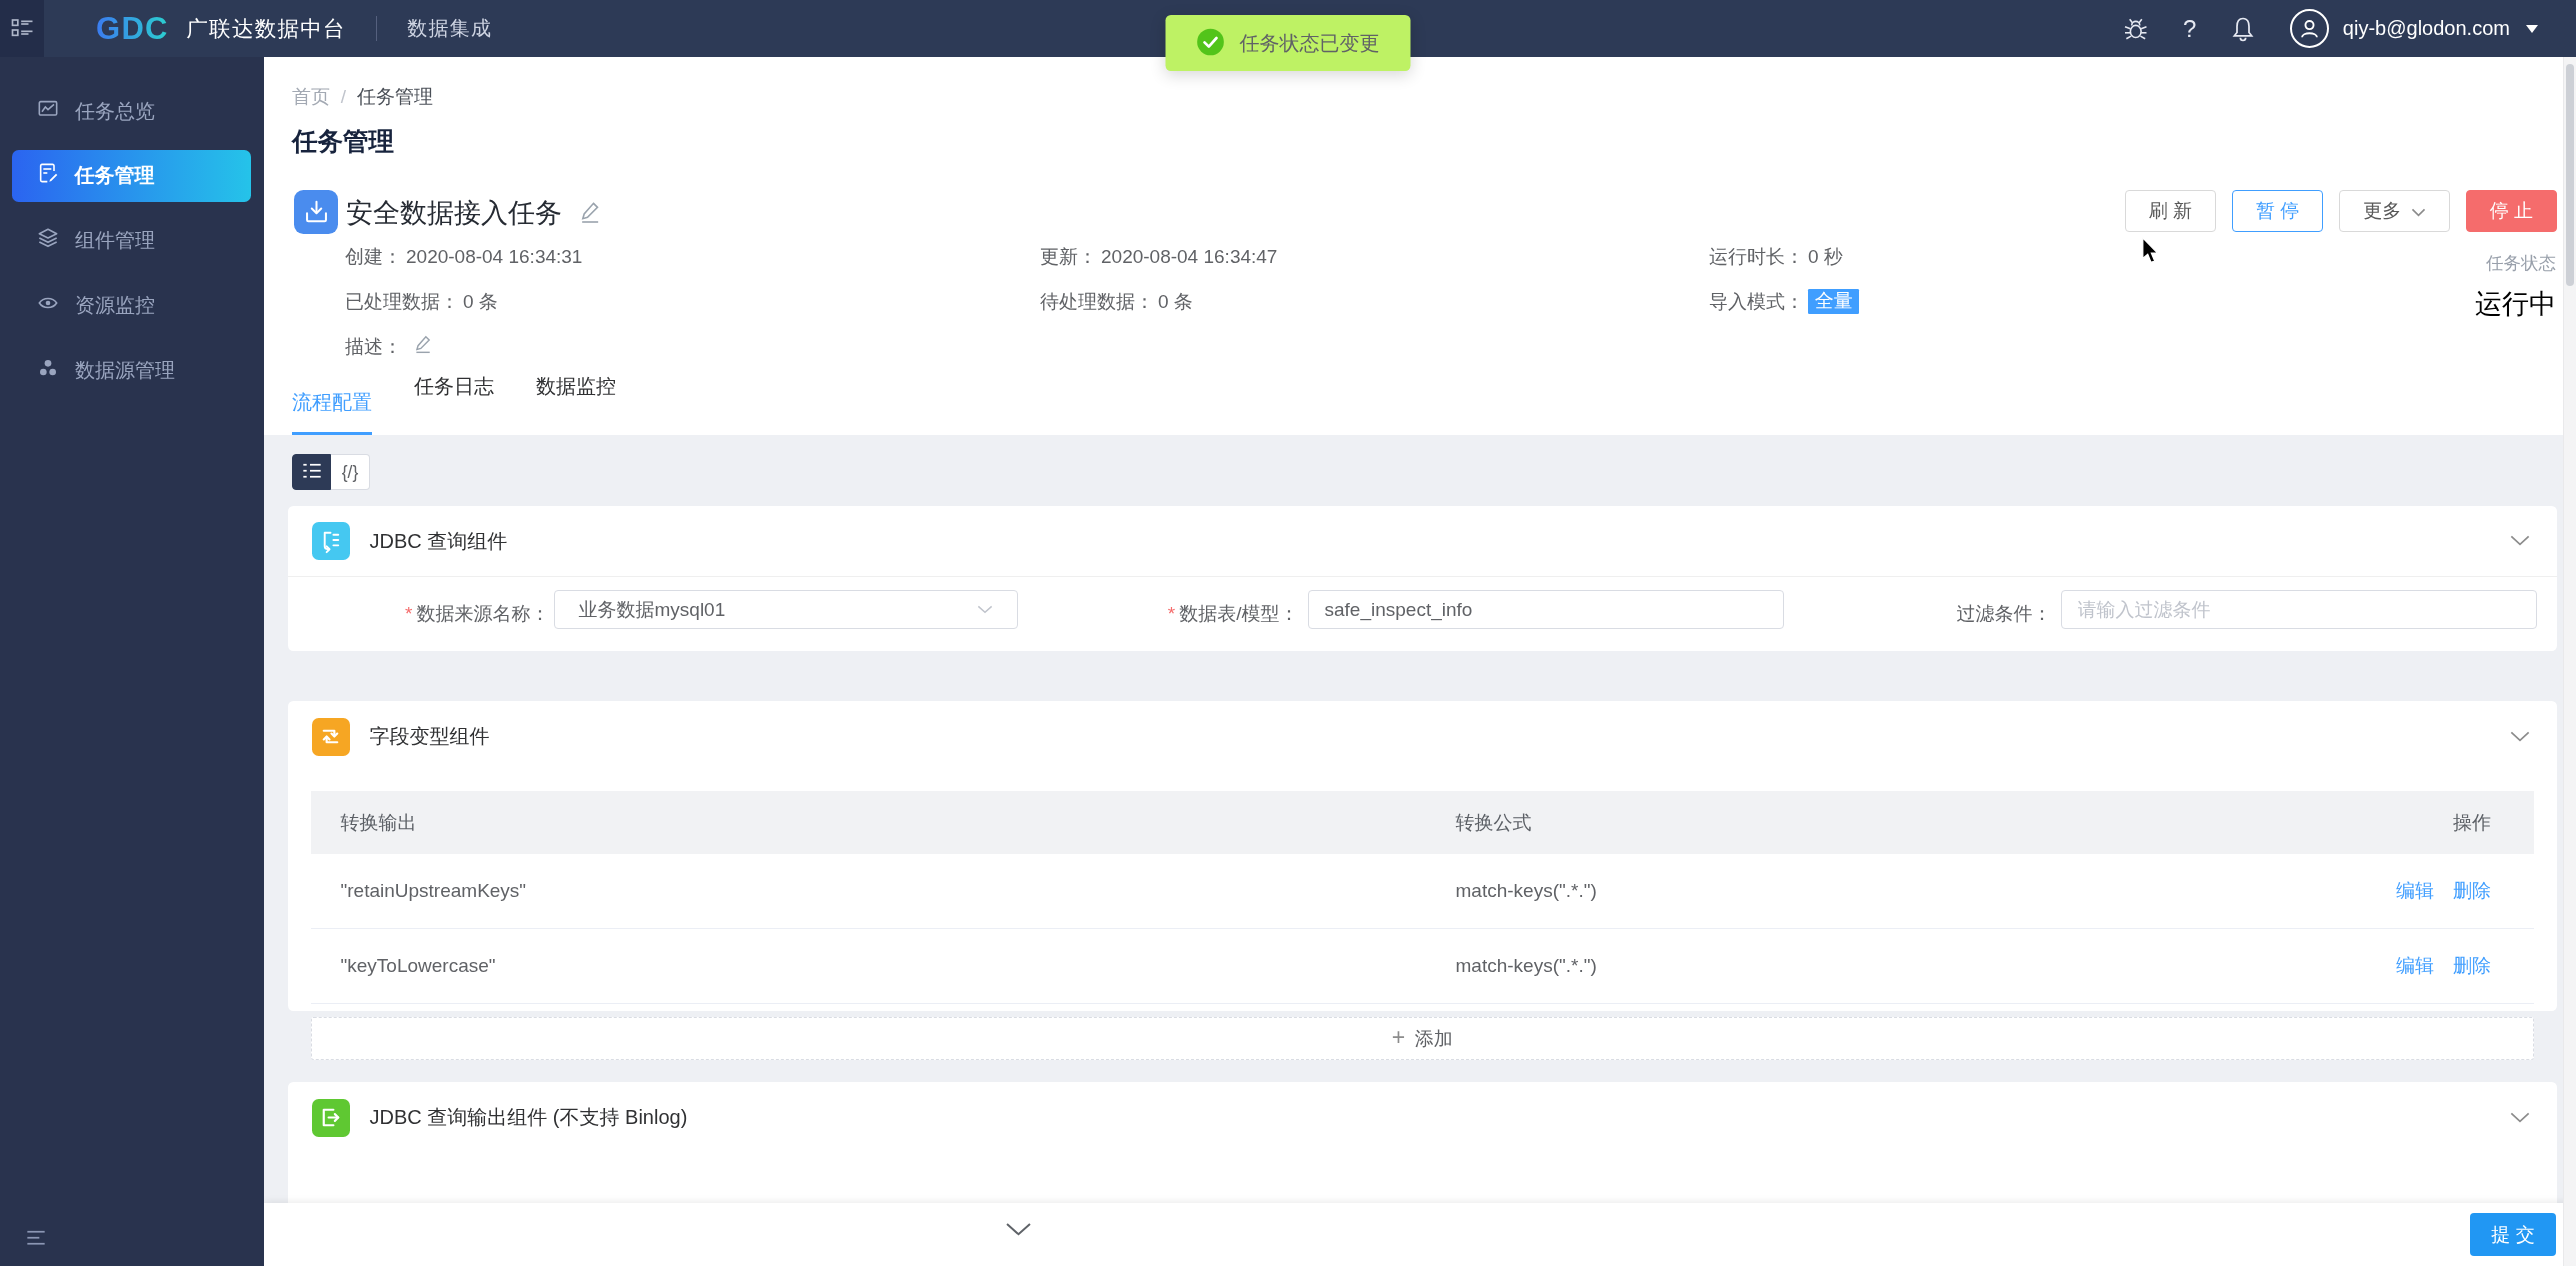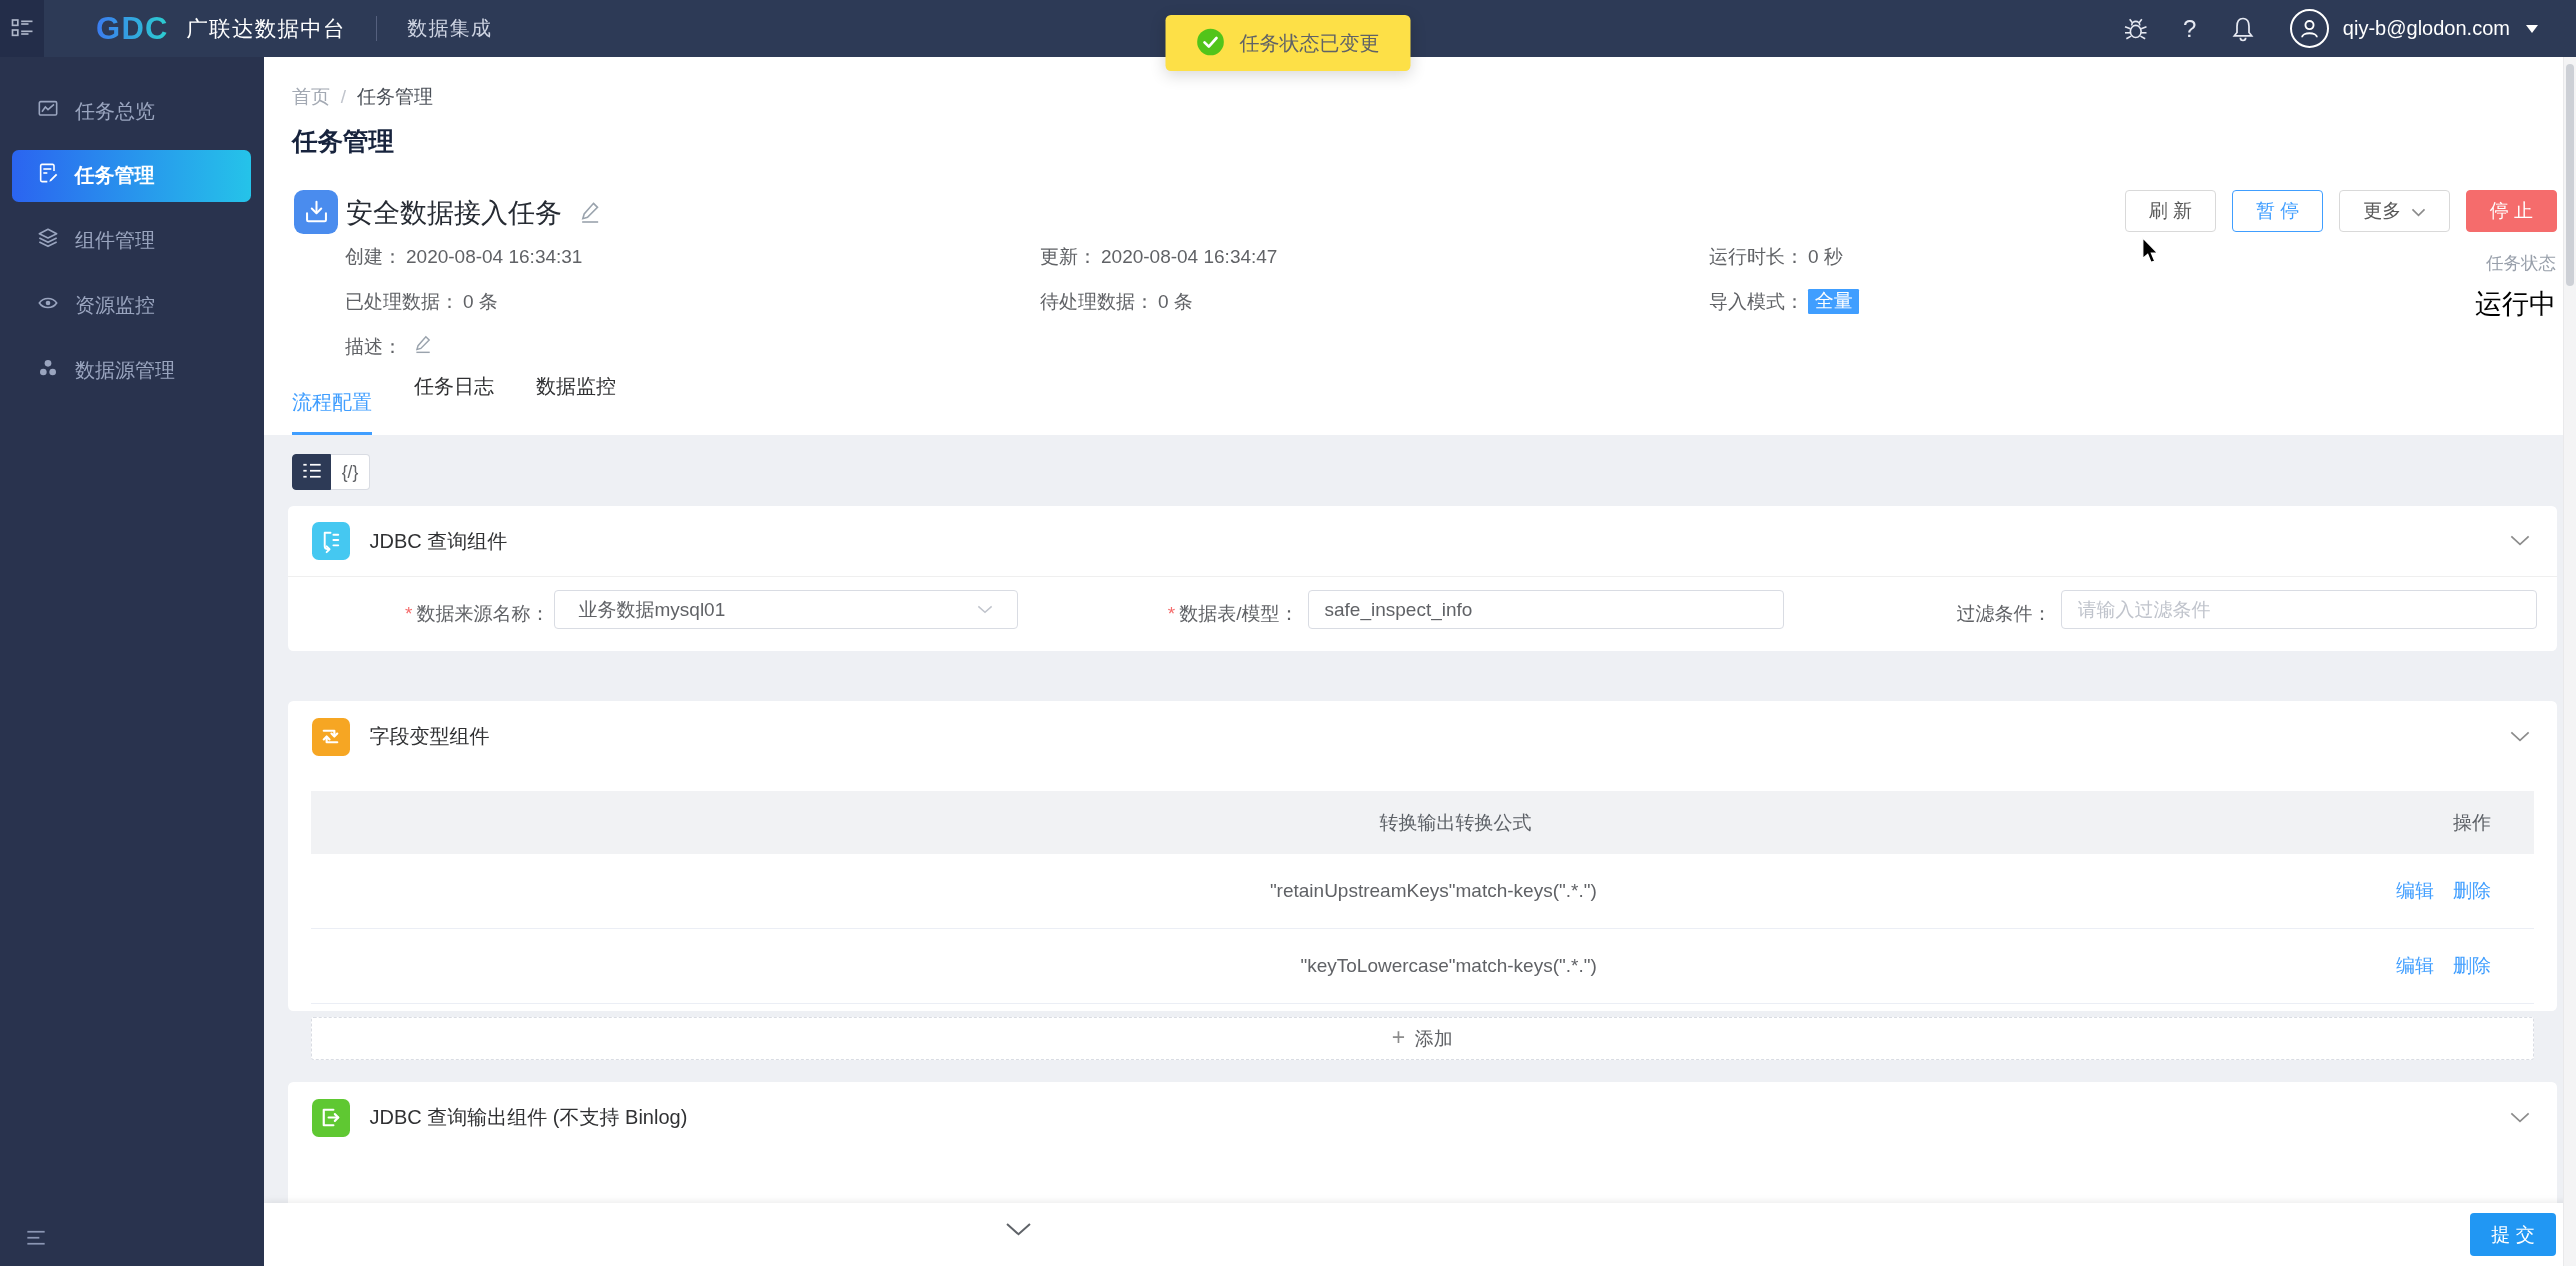--- a/index.html
+++ b/index.html
@@ -18,21 +18,21 @@
   .topnav-item { font-size:20px; color:#cfd5e3; letter-spacing:1.3px; }
   .topbar-right { margin-left:auto; display:flex; align-items:center; gap:35px; padding-right:38px; }
   .topbar-icon { display:flex; align-items:center; justify-content:center; color:#e6e9f2; }
   .help-glyph { font-size:24px; color:#e6e9f2; }
   .user-chip { display:flex; align-items:center; gap:13.4px; }
   .avatar { width:39px; height:39px; border-radius:50%; border:2px solid #ffffff; display:flex; align-items:center; justify-content:center; }
   .user-email { font-size:20px; color:#ffffff; }
   .caret-down-filled { width:0; height:0; border-left:6.7px solid transparent; border-right:6.7px solid transparent; border-top:8px solid #ffffff; margin-left:2.7px; }
 
   
-  .toast { position:absolute; left:50%; transform:translateX(-50%); top:15px; height:56px; background:#fde047; border-radius:5.4px;
+  .toast { position:absolute; left:50%; transform:translateX(-50%); top:15px; height:56px; background:#bef264; border-radius:5.4px;
     box-shadow:0 4px 16px rgba(0,0,0,0.16); display:flex; align-items:center; gap:15px; padding:12px 31px; z-index:120; }
   .toast-text { font-size:20px; color:#606266; }
 
   
   .sidebar { position:absolute; top:57px; left:0; width:264px; bottom:0; background:#29334e; padding-top:21.5px; z-index:40; }
   .side-item { height:65px; display:flex; align-items:center; padding-left:38px; gap:17px; color:#9aa5bf; font-size:20px; cursor:pointer; }
   .side-item.active { height:52px; margin:6px 13.4px 6px 12px; padding-left:25.5px; border-radius:6.7px; color:#ffffff;
     background:linear-gradient(90deg,#2b64f0,#25c3e9); font-weight:600; }
   .side-item svg { flex:0 0 auto; }
   .side-collapse { position:absolute; left:25.5px; bottom:17.5px; }
@@ -97,21 +97,21 @@
   .select-caret { margin-left:auto; display:flex; }
   .input-box { padding:0 16px; outline:none; font-family:"Liberation Sans","DejaVu Sans",sans-serif; }
   .input-box::placeholder { color:#c0c4cc; }
   .ib2 { left:1020px; width:476px; } .ib3 { left:1773px; width:476px; }
 
   .card.transform { top:644px; height:310px; }
   .ttable { margin:19px 23px 0; }
   .trow { display:grid; grid-template-columns:1145px 874px 1fr; align-items:center; }
   .thead { height:63px; background:#f1f2f4; color:#5c6066; font-size:19px; font-weight:500; }
   .tbody-row { height:75px; border-bottom:0.7px solid #ebeef5; font-size:19px; color:#606266; background:#ffffff; }
-  .tc1 { padding-left:30px;text-align:right; } .tc3 { text-align:right; padding-right:43px; }
+  .tc1 { padding-left:30px; } .tc3 { text-align:right; padding-right:43px; }
   .row-links { display:flex; gap:19px; justify-content:flex-end; padding-right:43px; }
   .link { color:#409eff; font-size:19px; cursor:pointer; }
   .add-row { margin:13.4px 23px 0; height:43px; border:1.3px dashed #d9dce3; border-radius:2.7px; background:#ffffff;
     display:flex; align-items:center; justify-content:center; gap:9.4px; color:#606266; font-size:19px; cursor:pointer; }
   .plus-glyph { font-size:23px; color:#8c8c8c; line-height:1; margin-top:-2.7px; }
 
   .card.jdbc-output { top:1025px; height:134px; }
 
   
   .flow-footer { position:absolute; left:0; right:0; bottom:0; height:63px; background:#ffffff; z-index:30;

